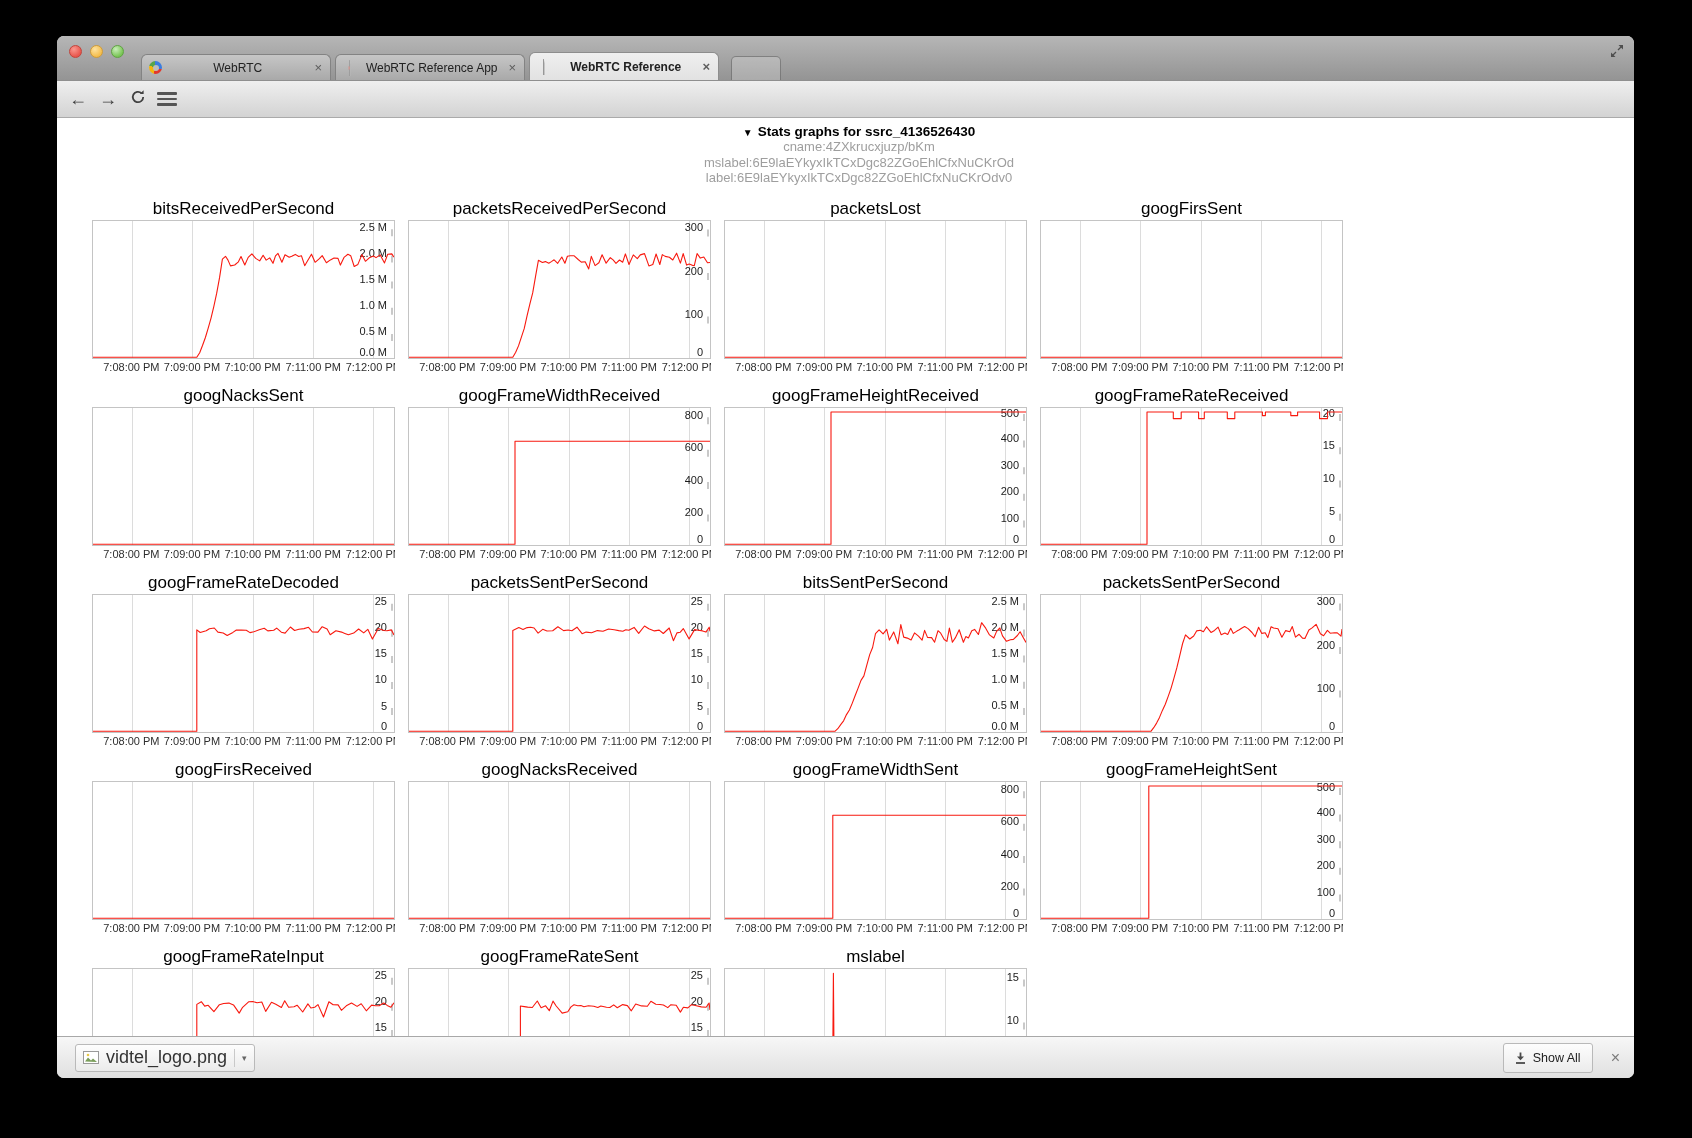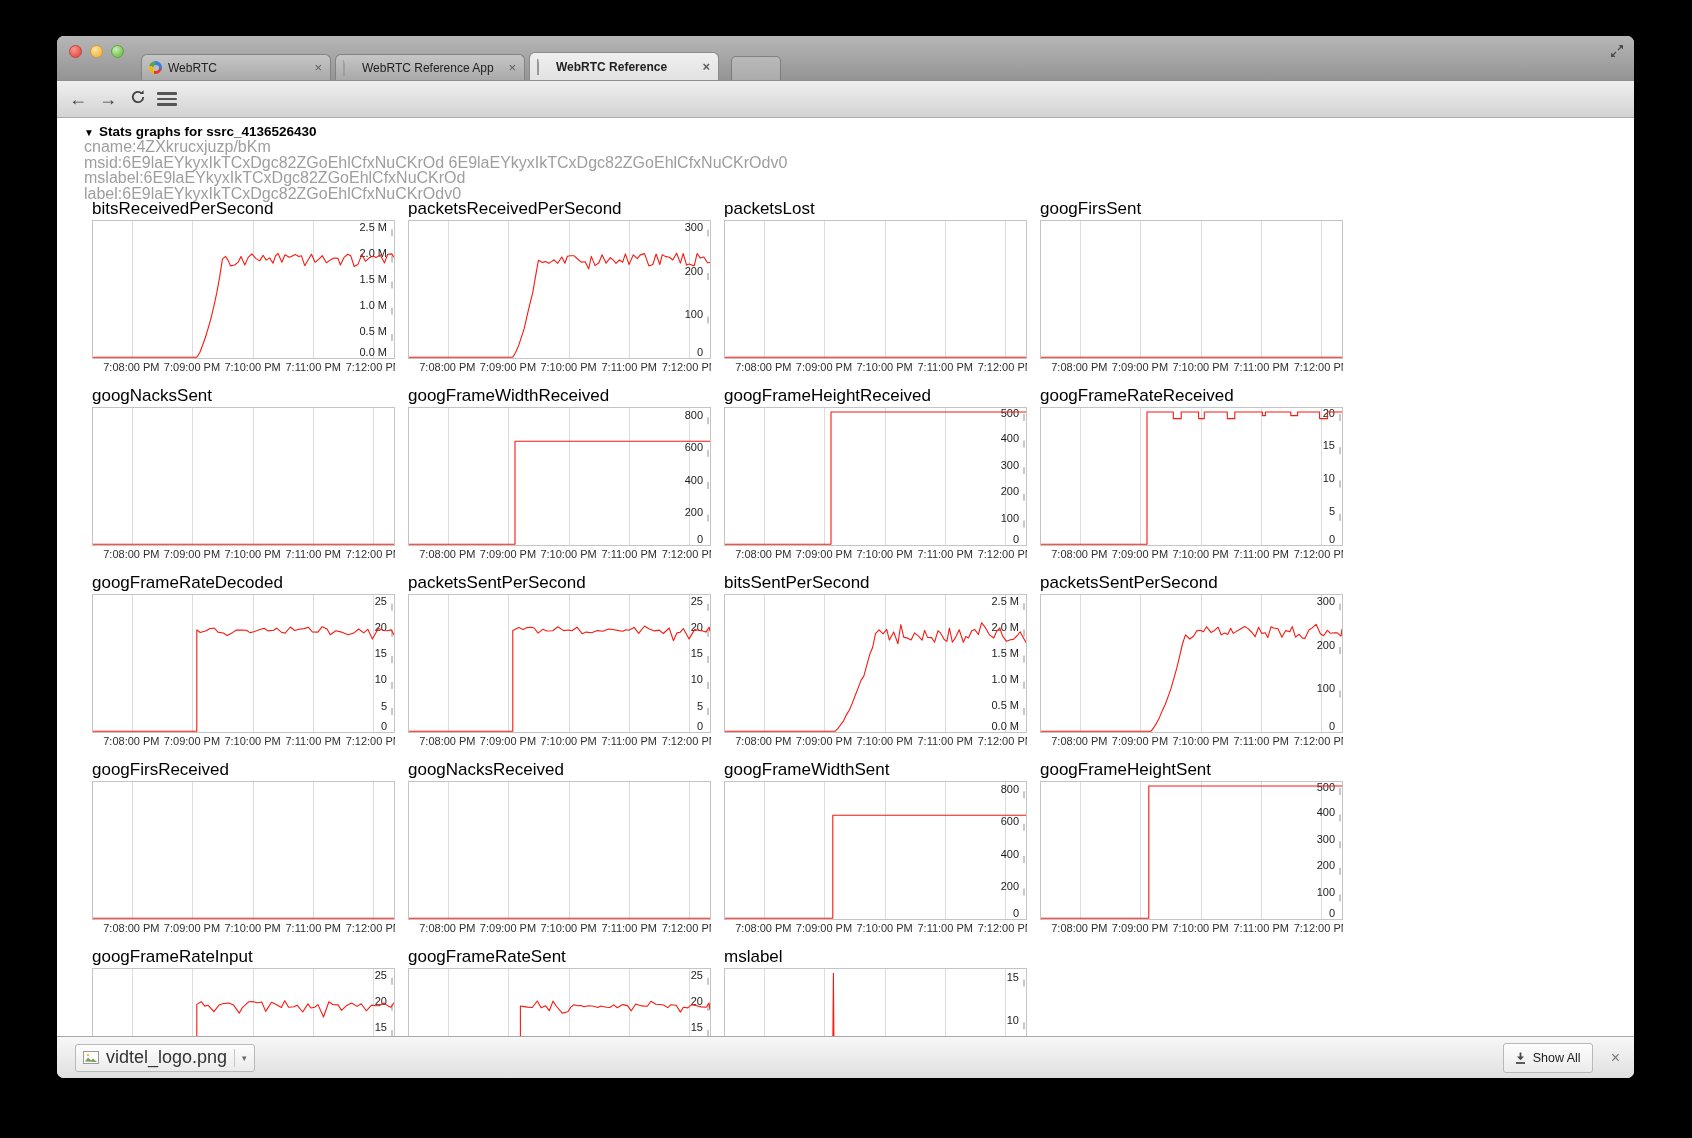--- a/index.html
+++ b/index.html
@@ -1,21 +1,21 @@
 <!DOCTYPE html>
 <html><head>
 <meta charset="utf-8">
 <style>
   html,body{margin:0;padding:0;background:#000;width:1692px;height:1138px;overflow:hidden;
     font-family:"Liberation Sans",sans-serif;}
   .desktop{position:absolute;inset:0;background:#000;}
   .window{position:absolute;left:57px;top:36px;width:1577px;height:1042px;border-radius:7px;
     overflow:hidden;background:#fff;box-shadow:0 14px 40px rgba(0,0,0,.7);}
   
-  .tabstrip{position:relative;height:44px;background:linear-gradient(#b6b6b6,#949494);}
+  .tabstrip{position:relative;height:44px;background:linear-gradient(#b6b6b6,#949494);text-align:center;}
   .lights{position:absolute;left:12px;top:9px;display:flex;gap:8px;}
   .light{width:13px;height:13px;border-radius:50%;box-sizing:border-box;}
   .light.red{background:radial-gradient(circle at 35% 30%,#f9978f,#e8564d 70%);border:1px solid #c2443c;}
   .light.yellow{background:radial-gradient(circle at 35% 30%,#fde2a0,#f4bd4c 70%);border:1px solid #d09c39;}
   .light.green{background:radial-gradient(circle at 35% 30%,#c8eeb9,#79c555 70%);border:1px solid #5fa343;}
   .tabs{position:absolute;left:84px;bottom:0;display:flex;align-items:flex-end;gap:4px;}
   .tab{width:190px;height:26px;border-radius:6px 6px 0 0;display:flex;align-items:center;gap:6px;
     padding:0 7px;box-sizing:border-box;font-size:12px;color:#222;
     background:linear-gradient(#c6c6c6,#a9a9a9);border:1px solid #838383;border-bottom:none;}
   .tab.active{background:linear-gradient(#efefef,#e2e2e2);height:28px;z-index:3;position:relative;
@@ -37,25 +37,25 @@
     border-bottom:1px solid #aaa;display:flex;align-items:center;padding:0 10px;gap:8px;box-sizing:border-box;}
   .navbtn{font-size:18px;color:#3e3e3e;width:22px;text-align:center;line-height:22px;}
   .omnibox{flex:1;height:26px;background:#fff;border:1px solid #9b9b9b;border-radius:3px;
     box-shadow:inset 0 1px 2px rgba(0,0,0,.12);display:flex;align-items:center;gap:7px;padding:0 8px;}
   .omnibox .page-icon{position:relative;}
   .urltext{flex:1;font-size:14.5px;color:#1f1f1f;}
   .star{color:#9a9a9a;font-size:15px;}
   .menubtn{width:20px;display:flex;flex-direction:column;gap:3px;padding:2px 0;}
   .menubtn i{display:block;height:2.5px;background:#555;border-radius:1px;}
   
-  .content{position:absolute;top:82px;left:0;right:0;bottom:42px;background:#fff;overflow:hidden;}
+  .content{position:absolute;top:82px;left:0;right:0;bottom:42px;background:#fff;overflow:hidden;text-align:center;}
   .stats-header{padding:6px 0 0 27px;}
   .stats-title{font-size:13.5px;font-weight:bold;color:#000;}
   .stats-title .arrow{font-size:10px;margin-right:5px;}
-  .meta{font-size:16px;color:#9e9e9e;line-height:15.6px;white-space:nowrap;}
+  .meta{font-size:13px;color:#9e9e9e;line-height:15.6px;white-space:nowrap;}
   .charts-grid{position:absolute;left:35px;top:80px;display:grid;
     grid-template-columns:repeat(4,303px);column-gap:13px;row-gap:11px;}
   .chart-cell{width:303px;}
   .chart-title{font-size:17px;color:#000;height:22px;line-height:21px;white-space:nowrap;overflow:hidden;}
   .chart-plot{width:301px;height:137px;border:1px solid #c4c4c4;background:#fff;}
   .xlabels{position:relative;width:303px;height:15px;overflow:hidden;}
   .xlabels span{position:absolute;top:2px;transform:translateX(-50%);font-size:11px;color:#2e2e2e;white-space:nowrap;}
   
   .shelf{position:absolute;left:0;right:0;bottom:0;height:42px;background:linear-gradient(#f7f7f7,#e0e0e0);
     border-top:1px solid #a8a8a8;display:flex;align-items:center;padding:0 14px;box-sizing:border-box;}
@@ -124,21 +124,20 @@
           <i></i>
         </div>
     </div>
 
     <div class="content">
       <div class="stats-header">
         <div class="stats-title">
           <span class="arrow">▼</span><span>Stats graphs for ssrc_4136526430</span>
         </div>
         <div class="meta">cname:4ZXkrucxjuzp/bKm</div>
-        <div class="meta">msid:6E9laEYkyxIkTCxDgc82ZGoEhlCfxNuCKrOd 6E9laEYkyxIkTCxDgc82ZGoEhlCfxNuCKrOdv0</div>
         <div class="meta">mslabel:6E9laEYkyxIkTCxDgc82ZGoEhlCfxNuCKrOd</div>
         <div class="meta">label:6E9laEYkyxIkTCxDgc82ZGoEhlCfxNuCKrOdv0</div>
       </div>
       <div class="charts-grid">
           <div class="chart-cell">
             <div class="chart-title">bitsReceivedPerSecond</div>
             <div class="chart-plot"><svg width="301" height="137" viewBox="0 0 301 137">
                 <line x1="39.5" y1="0" x2="39.5" y2="137" stroke="#dcdcdc" stroke-width="1"></line>
                 <line x1="99.5" y1="0" x2="99.5" y2="137" stroke="#dcdcdc" stroke-width="1"></line>
                 <line x1="160.5" y1="0" x2="160.5" y2="137" stroke="#dcdcdc" stroke-width="1"></line>

